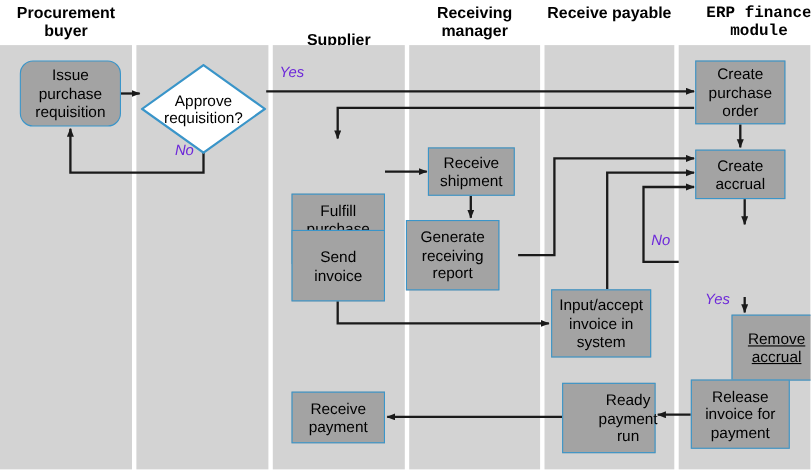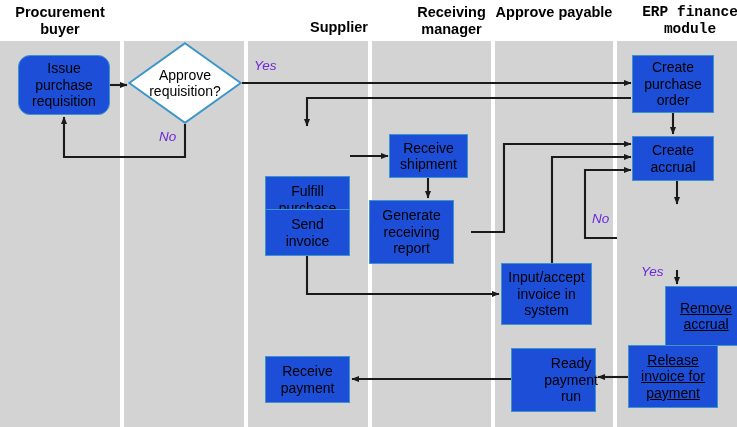--- a/index.html
+++ b/index.html
@@ -30,37 +30,38 @@
   svg#wires {
     position: absolute;
     left: 0;
     top: 0;
     width: 737px;
     height: 427px;
     pointer-events: none;
   }
   .node {
     position: absolute;
-    background: #1d4ed8;
+    background: #a3a3a3;
     border: 1.6px solid #3a95c9;
     box-sizing: border-box;
     display: flex;
     align-items: center;
     justify-content: center;
     text-align: center;
     font-size: 14px;
     line-height: 16.5px;
     color: #000000;
     white-space: pre-line;
   }
   .node.rounded {
     border-radius: 12px;
   }
   .diamond-wrap {
     position: absolute;
+    margin-top: 16px;
   }
   .diamond-wrap svg {
     position: absolute;
     left: 0;
     top: 0;
   }
   .diamond-label {
     position: absolute;
     left: 0;
     top: 0;
@@ -83,24 +84,24 @@
     color: #6d28d9;
   }
 </style>
 </head>
 <body>
 
 <div id="canvas">
 
   <div class="lane-header" style="left:0px; top:4px; width:120px;text-align:center;">Procurement
 buyer</div>
-  <div class="lane-header" style="left:248px; top:19px; width:120px;text-align:right;">Supplier</div>
-  <div class="lane-header" style="left:392px; top:4px; width:119px;">Receiving
+  <div class="lane-header" style="left:248px; top:29px; width:120px;">Supplier</div>
+  <div class="lane-header" style="left:372px; top:4px; width:119px;">Receiving
 manager</div>
-  <div class="lane-header" style="left:495px; top:4px; width:118px;">Approve
+  <div class="lane-header" style="left:495px; top:4px; width:118px;">Receive
 payable</div>
   <div class="lane-header" style="left:630px; top:4px; width:120px;font-family:Liberation Mono, monospace;">ERP finance
 module</div>
 
   <div class="lane-band" style="left:0px; top:41px; width:120px; height:386px;"></div>
   <div class="lane-band" style="left:124px; top:41px; width:120px; height:386px;"></div>
   <div class="lane-band" style="left:248px; top:41px; width:120px; height:386px;"></div>
   <div class="lane-band" style="left:372px; top:41px; width:119px; height:386px;"></div>
   <div class="lane-band" style="left:495px; top:41px; width:118px; height:386px;"></div>
   <div class="lane-band" style="left:617px; top:41px; width:120px; height:386px;"></div>
@@ -158,21 +159,21 @@
       <polygon points="57,1.2 112.8,41 57,80.8 1.2,41" fill="#ffffff" stroke="#3a95c9" stroke-width="2"></polygon>
     </svg>
     <div class="diamond-label">Approve
 requisition?</div>
   </div>
 
   <div class="node" style="left:265px; top:128px; width:85px; height:64px;margin-top:48px;">Fulfill
 purchase
 order</div>
 
-  <div class="node" style="left:265px; top:209px; width:85px; height:47px;">Send
+  <div class="node" style="left:265px; top:209px; width:85px; height:65px;">Send
 invoice</div>
 
   <div class="node" style="left:265px; top:356px; width:85px; height:47px;">Receive
 payment</div>
 
   <div class="node" style="left:389px; top:134px; width:79px; height:44px;">Receive
 shipment</div>
 
   <div class="node" style="left:369px; top:200px; width:85px; height:64px;">Generate
 receiving
@@ -190,21 +191,21 @@
 purchase
 order</div>
 
   <div class="node" style="left:632px; top:136px; width:82px; height:45px;">Create
 accrual</div>
 
 
   <div class="node" style="left:665px; top:286px; width:82px; height:60px;text-decoration:underline;">Remove
 accrual</div>
 
-  <div class="node" style="left:628px; top:345px; width:90px; height:63px;text-decoration:underline;">Release
+  <div class="node" style="left:628px; top:345px; width:90px; height:63px;">Release
 invoice for
 payment</div>
 
   <div class="edge-label" style="left:254px; top:58px;">Yes</div>
   <div class="edge-label" style="left:159px; top:129px;">No</div>
   <div class="edge-label" style="left:592px; top:211px;">No</div>
   <div class="edge-label" style="left:641px; top:264px;">Yes</div>
 
 </div>
 

